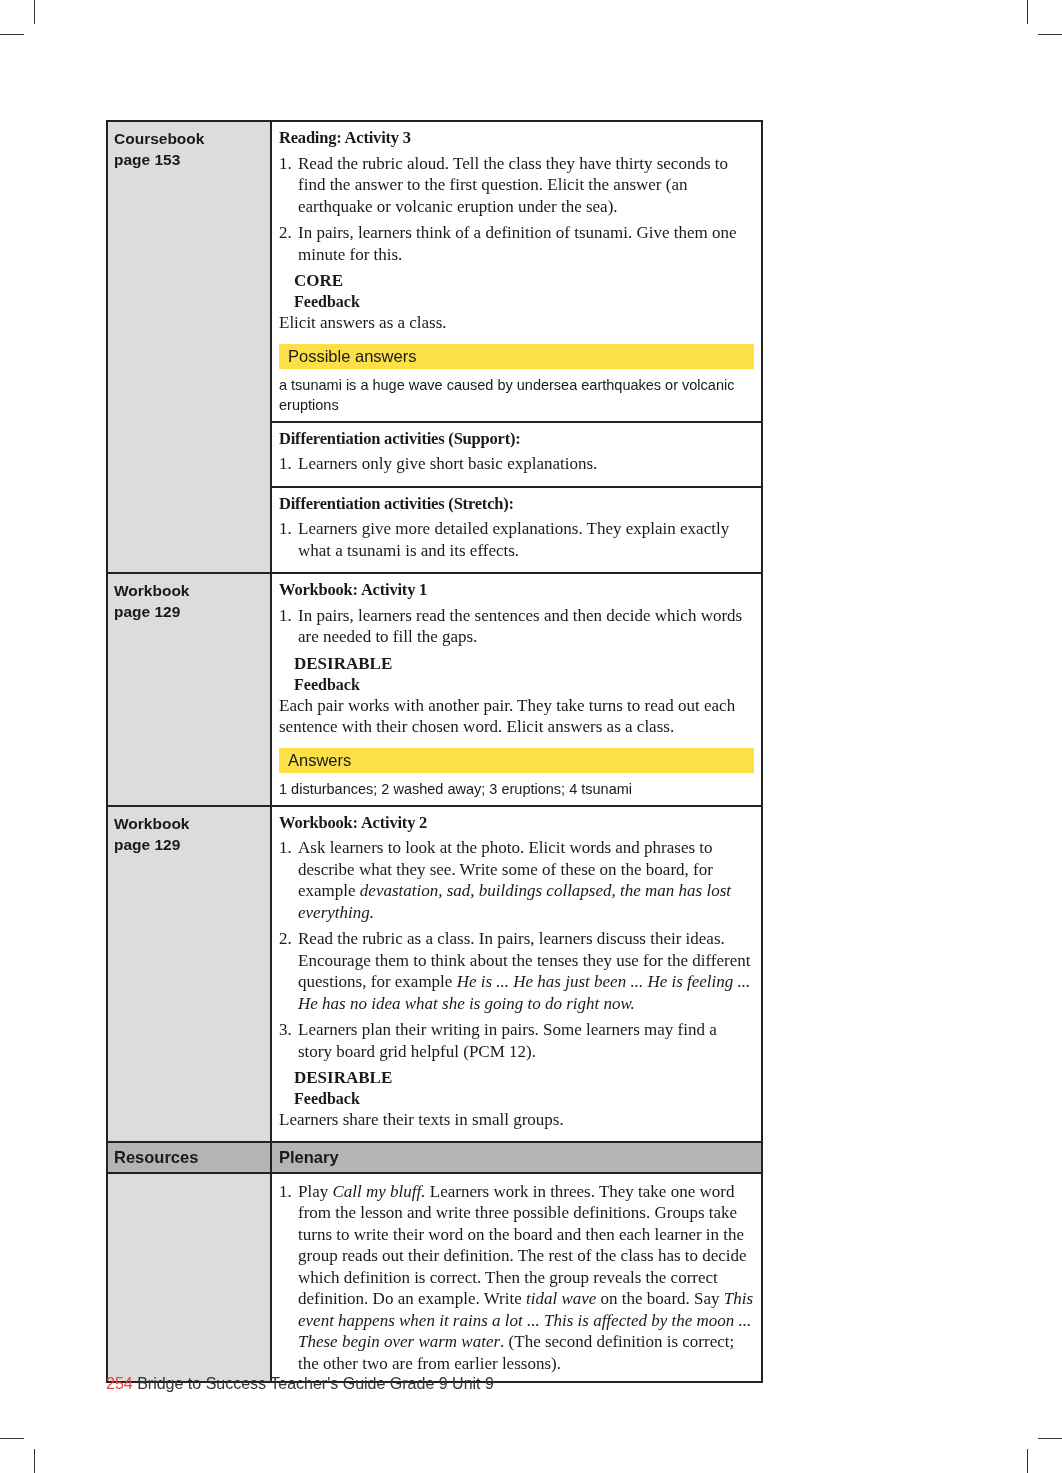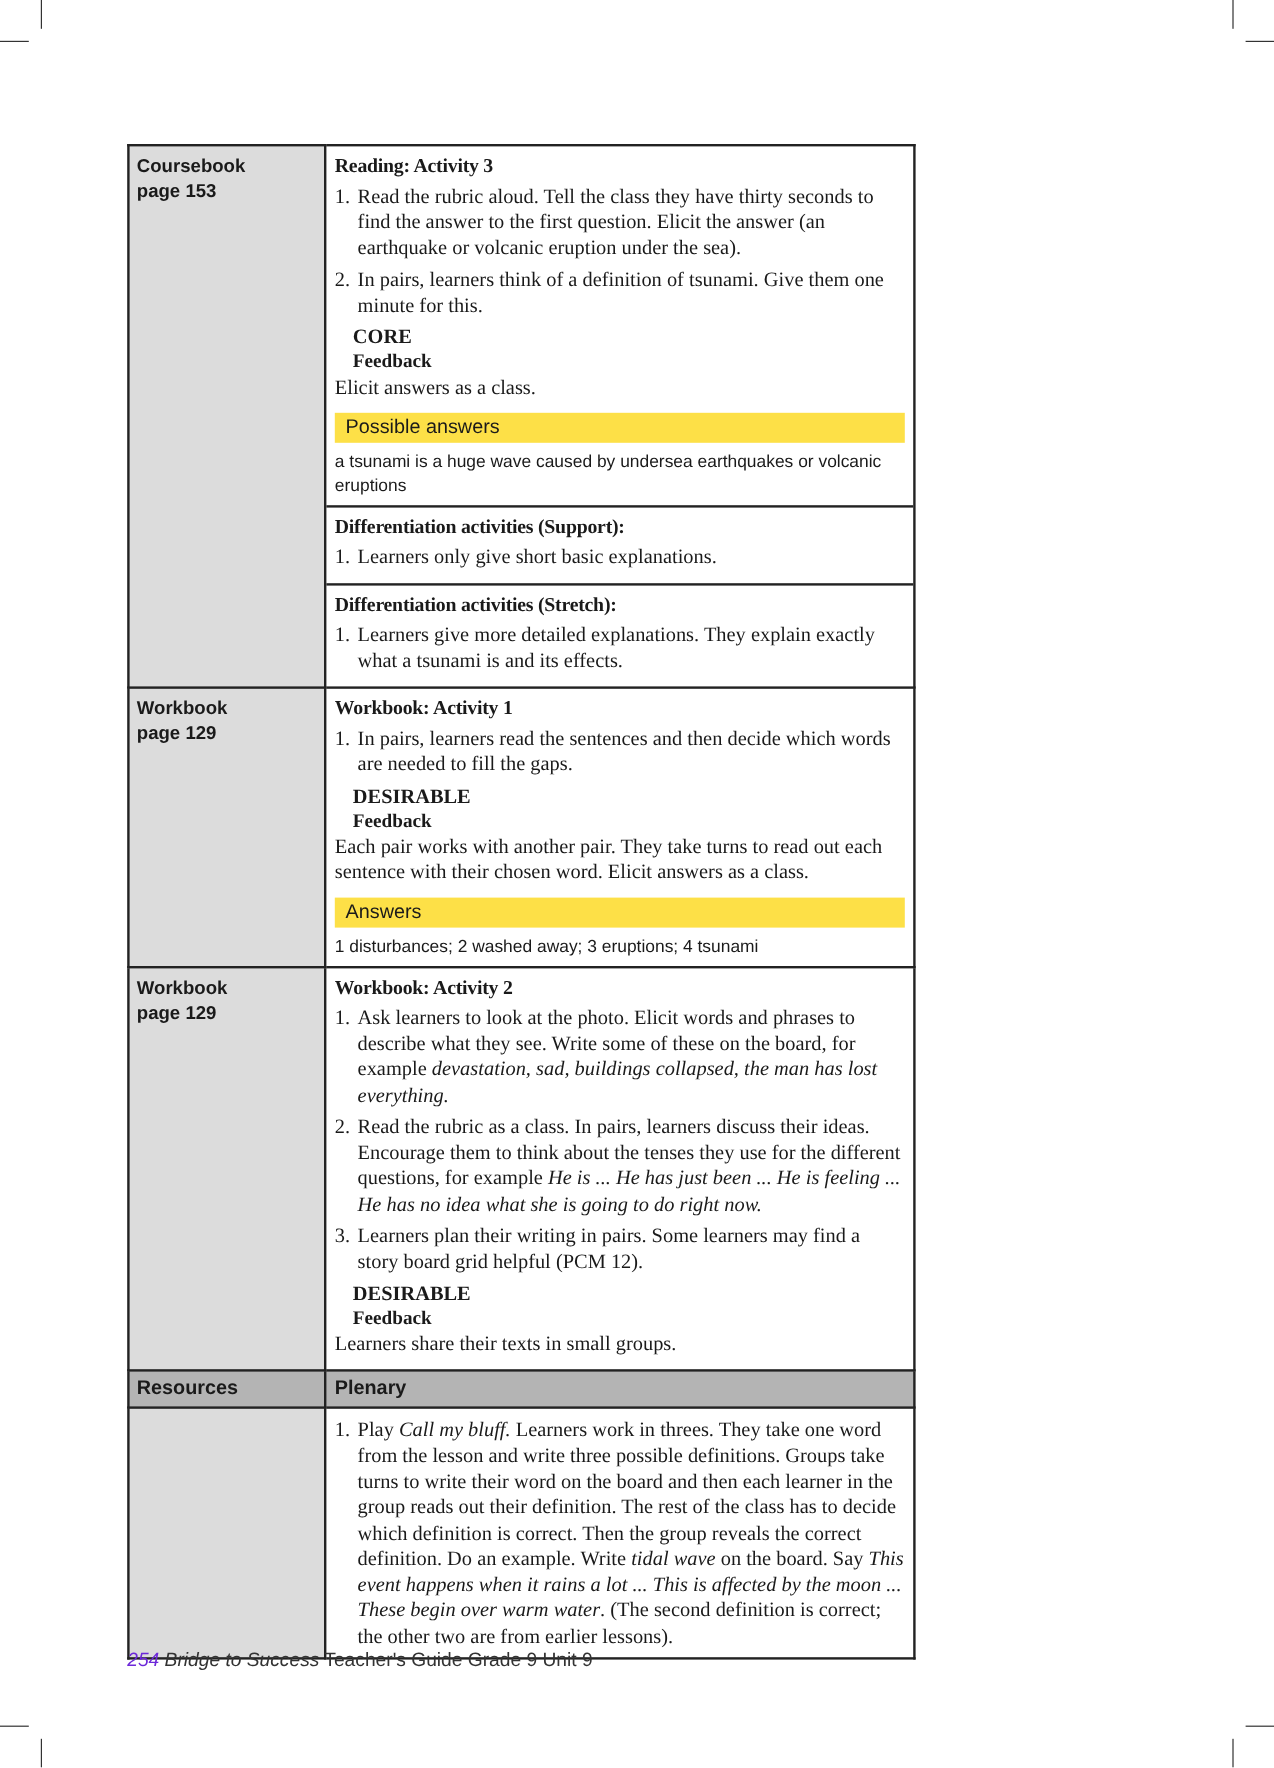--- a/index.html
+++ b/index.html
@@ -46,22 +46,22 @@
       line-height: 29px; padding: 0 7px;
     }
     .side-head { font-family: "Liberation Sans", sans-serif; font-weight: bold; font-size: 16.5px; line-height: 29px; padding: 0 6px; }
     td.side-plain { background: #dcdcdc; }
     em { font-style: italic; }
 
     .footer {
       position: absolute; left: 106px; top: 1375px;
       font-family: "Liberation Sans", sans-serif; font-size: 16px; color: #333;
     }
-    .footer .pg { color: #6d28d9; font-style: italic; }
-    .footer .book { font-style: italic; }
+    .footer .pg { color: #ef4444; }
+    .footer .book { }
   </style>
 </head>
 <body>
 
 <div class="crop v" style="left:34px;top:0;"></div>
 <div class="crop h" style="left:0;top:34px;"></div>
 <div class="crop v" style="left:1027px;top:0;"></div>
 <div class="crop h" style="left:1038px;top:34px;"></div>
 <div class="crop v" style="left:34px;top:1449px;"></div>
 <div class="crop h" style="left:0;top:1438px;"></div>

